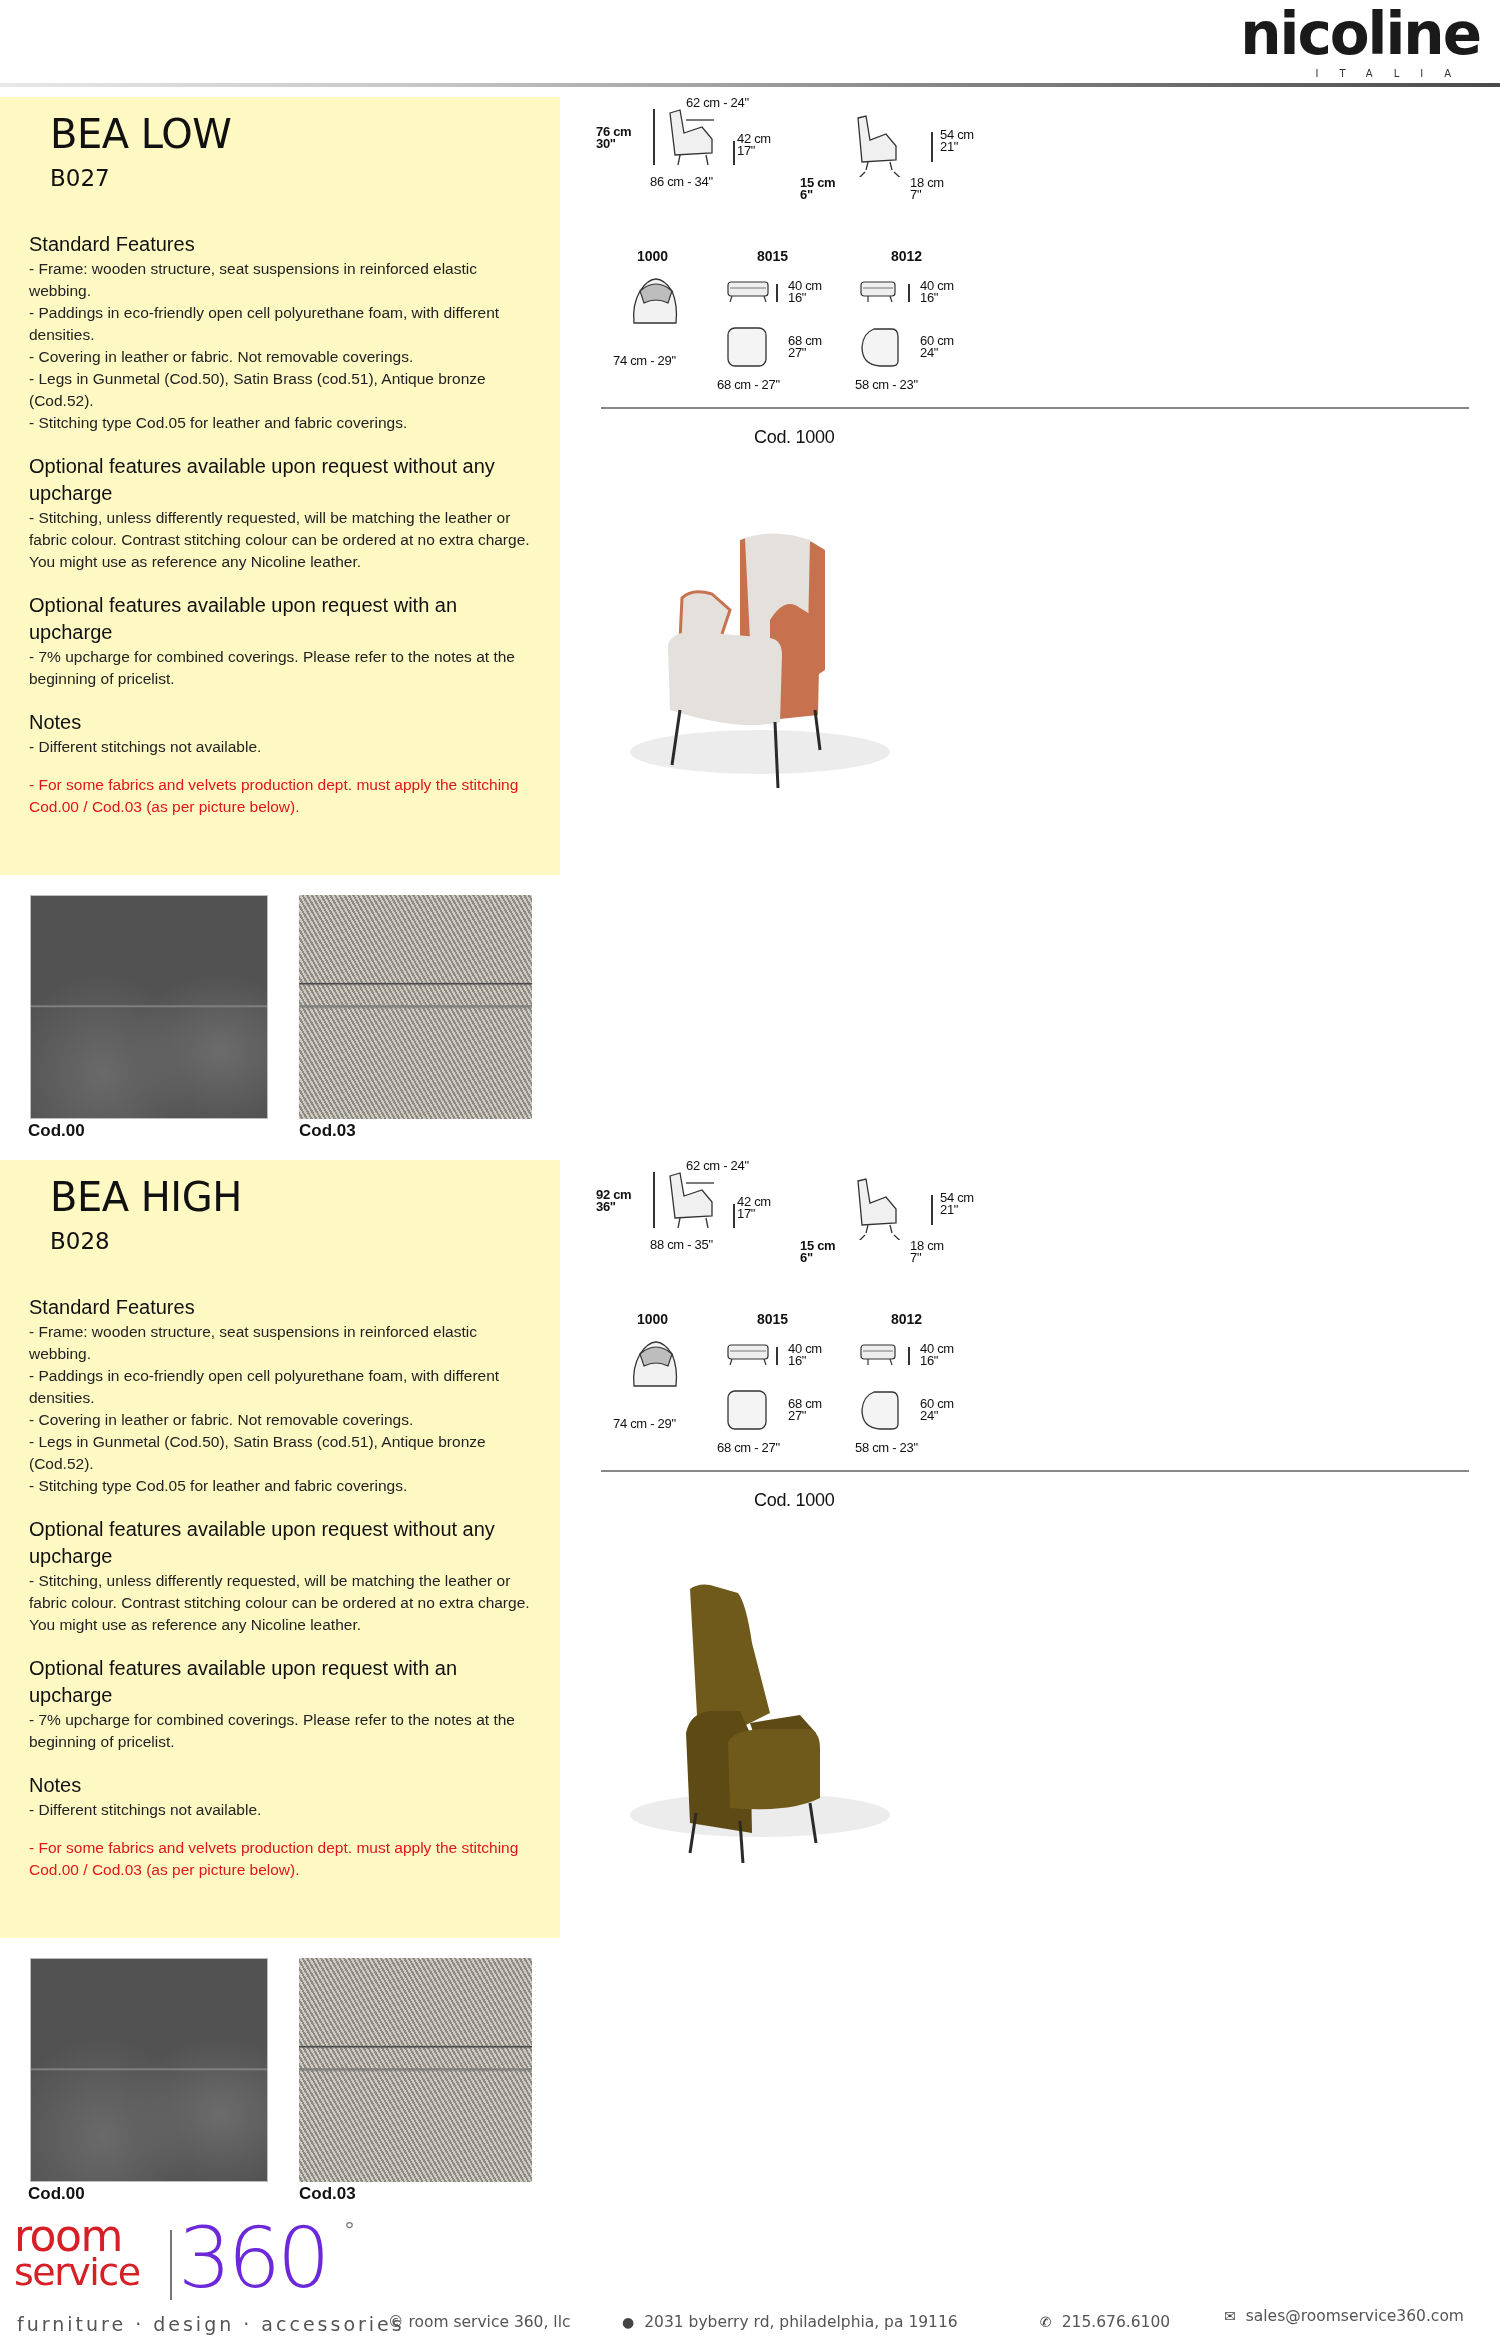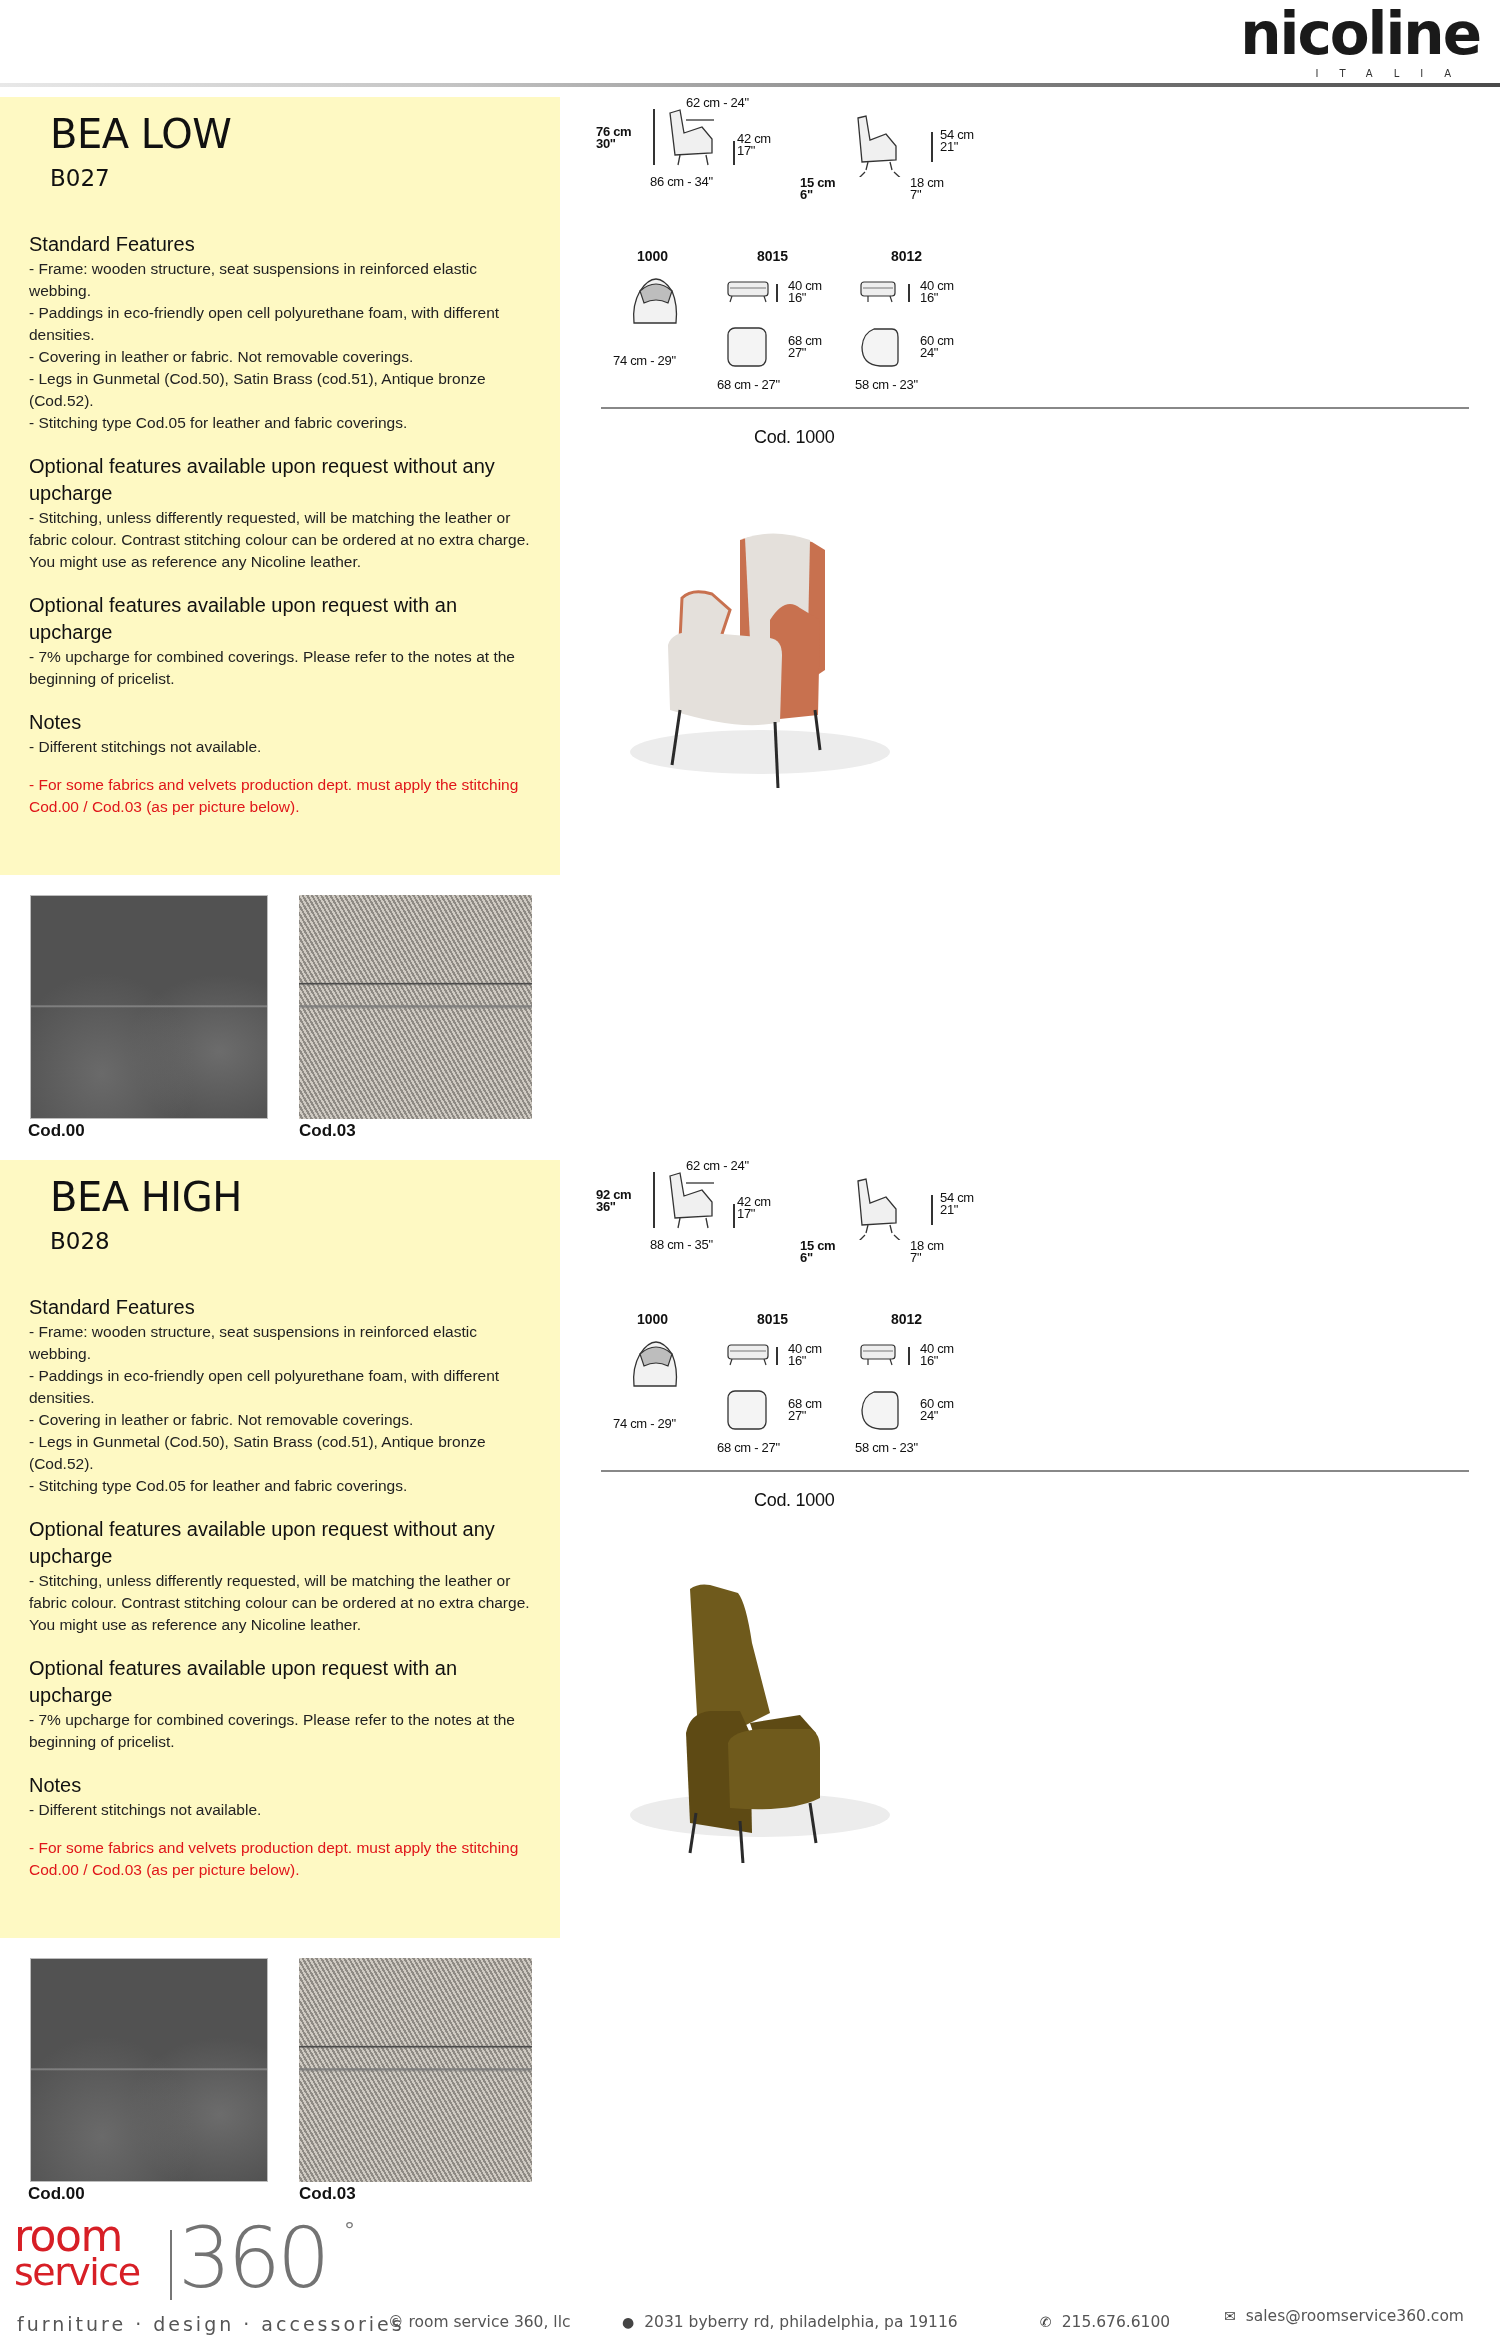--- a/index.html
+++ b/index.html
@@ -49,21 +49,21 @@
   .diag { position: absolute; }
   .divider { position: absolute; left: 601px; top: 407px; width: 868px; height: 2px; background: #888; }
   .cod-label { position: absolute; left: 754px; top: 427px; font-family: "Liberation Sans", sans-serif; font-size: 18px; color: #111; letter-spacing: -0.3px; }
   .photo { position: absolute; }
 
   
   .footer-logo { position: absolute; left: 14px; top: 2220px; width: 340px; height: 90px; }
   .rs-room { position: absolute; left: 0; top: -6px; font-family: "DejaVu Sans", sans-serif; font-size: 44px; color: #d71f26; letter-spacing: -1.5px; line-height: 44px; }
   .rs-service { position: absolute; left: 0; top: 32px; font-family: "DejaVu Sans", sans-serif; font-size: 38px; color: #d71f26; letter-spacing: -1.5px; line-height: 40px; }
   .rs-bar { position: absolute; left: 156px; top: 10px; width: 2px; height: 70px; background: #777; }
-  .rs-360 { position: absolute; left: 164px; top: -10px; font-family: "DejaVu Sans", sans-serif; font-size: 84px; color: #737373; letter-spacing: -4px; line-height: 96px; font-weight: 300; }
+  .rs-360 { position: absolute; left: 164px; top: -10px; font-family: "DejaVu Sans", sans-serif; font-size: 84px; color: #6d28d9; letter-spacing: -4px; line-height: 96px; font-weight: 300; }
   .rs-deg { position: absolute; left: 330px; top: -2px; font-size: 22px; color: #7a7a7a; }
   .footer-row { position: absolute; left: 0; top: 2313px; width: 1500px; height: 24px; font-family: "DejaVu Sans", sans-serif; font-size: 15.5px; color: #555; }
   .f-item { position: absolute; top: 0; white-space: nowrap; }
   .f-tag { left: 17px; letter-spacing: 3px; color: #555; font-size: 19px; }
   .f-icon { display: inline-block; margin-right: 10px; color: #444; font-size: 14px; }
 </style>
 </head>
 <body>
 
 <div class="brand">

